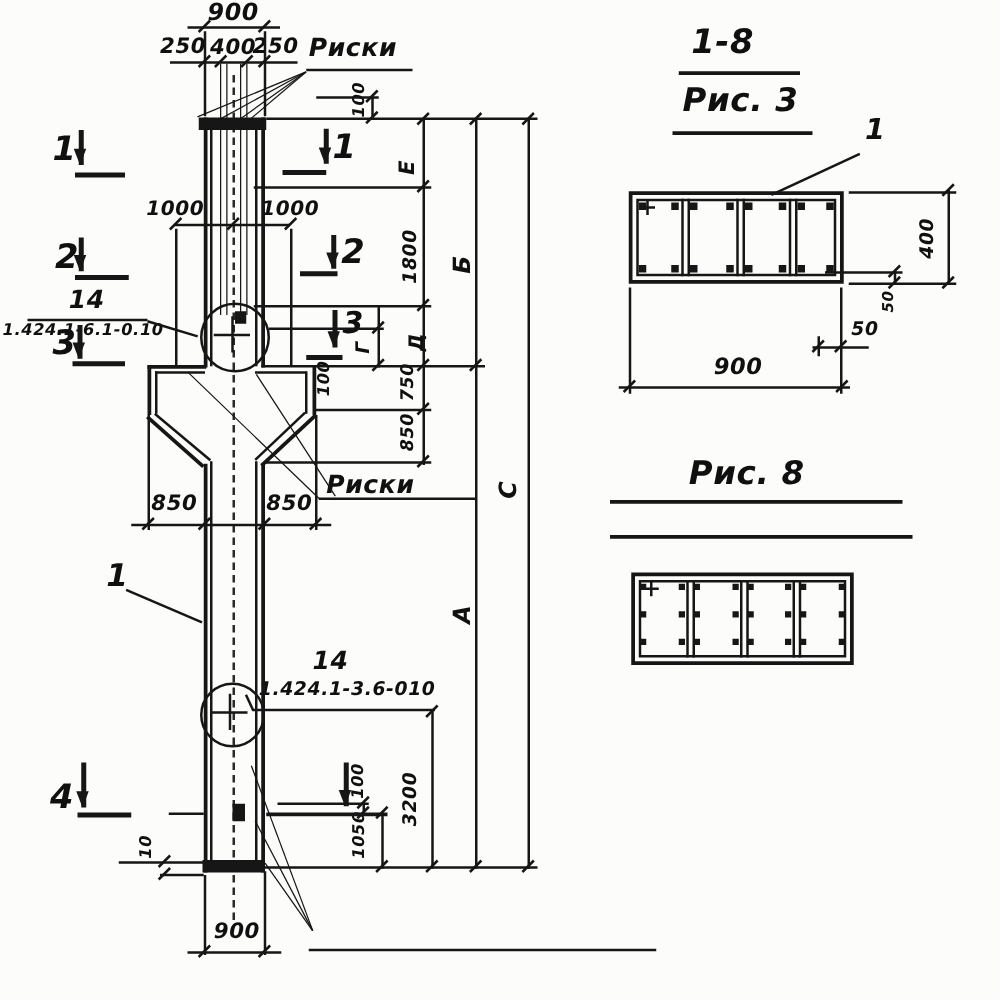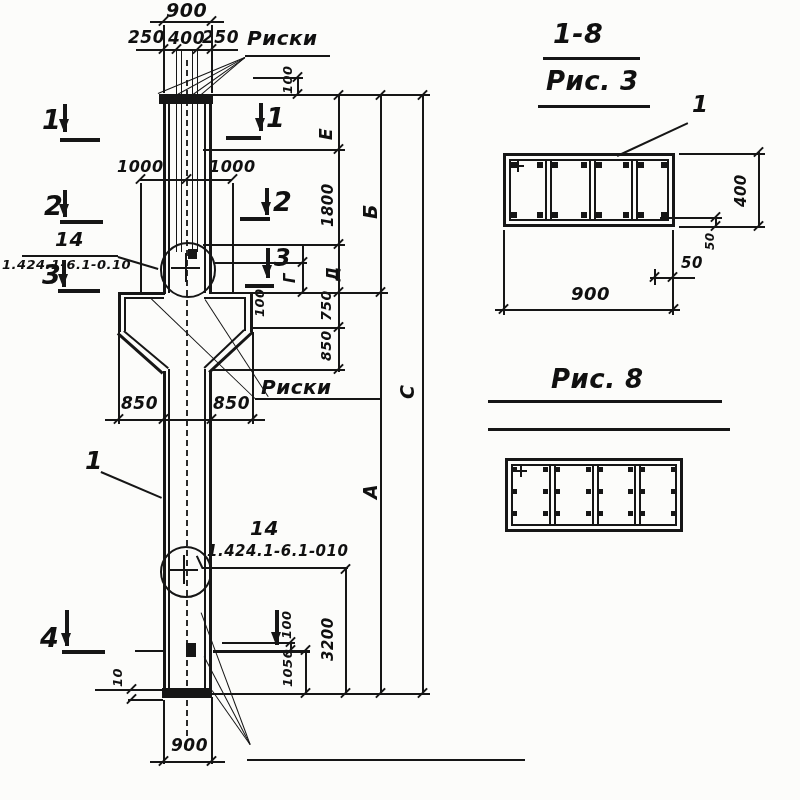--- a/index.html
+++ b/index.html
@@ -66,21 +66,21 @@
   <span class="t r" style="left:361px;top:219px;font-size:19px">Б</span>
   <span class="t r" style="left:361px;top:499px;font-size:19px">А</span>
   <span class="t r" style="left:398px;top:399px;font-size:19px">С</span>
 
   <span class="t" style="left:121px;top:395px;font-size:17px">850</span>
   <span class="t" style="left:213px;top:395px;font-size:17px">850</span>
   <span class="t" style="left:261px;top:377px;font-size:20px">Риски</span>
   <span class="t" style="left:85px;top:448px;font-size:25px">1</span>
 
   <span class="t" style="left:250px;top:518px;font-size:20px">14</span>
-  <span class="t" style="left:207px;top:544px;font-size:15px">1.424.1-6.1-010</span>
+  <span class="t" style="left:207px;top:544px;font-size:15px">1.424.1-3.6-010</span>
 
   <span class="t r" style="left:321px;top:661px;font-size:15px">3200</span>
   <span class="t r" style="left:280px;top:639px;font-size:13px">100</span>
   <span class="t r" style="left:281px;top:687px;font-size:13px">1050</span>
   <span class="t r" style="left:111px;top:687px;font-size:13px">10</span>
   <span class="t" style="left:171px;top:737px;font-size:17px">900</span>
 
   <span class="t" style="left:553px;top:20px;font-size:27px">1-8</span>
   <span class="t" style="left:546px;top:68px;font-size:26px">Рис. 3</span>
   <span class="t" style="left:692px;top:93px;font-size:23px">1</span>

